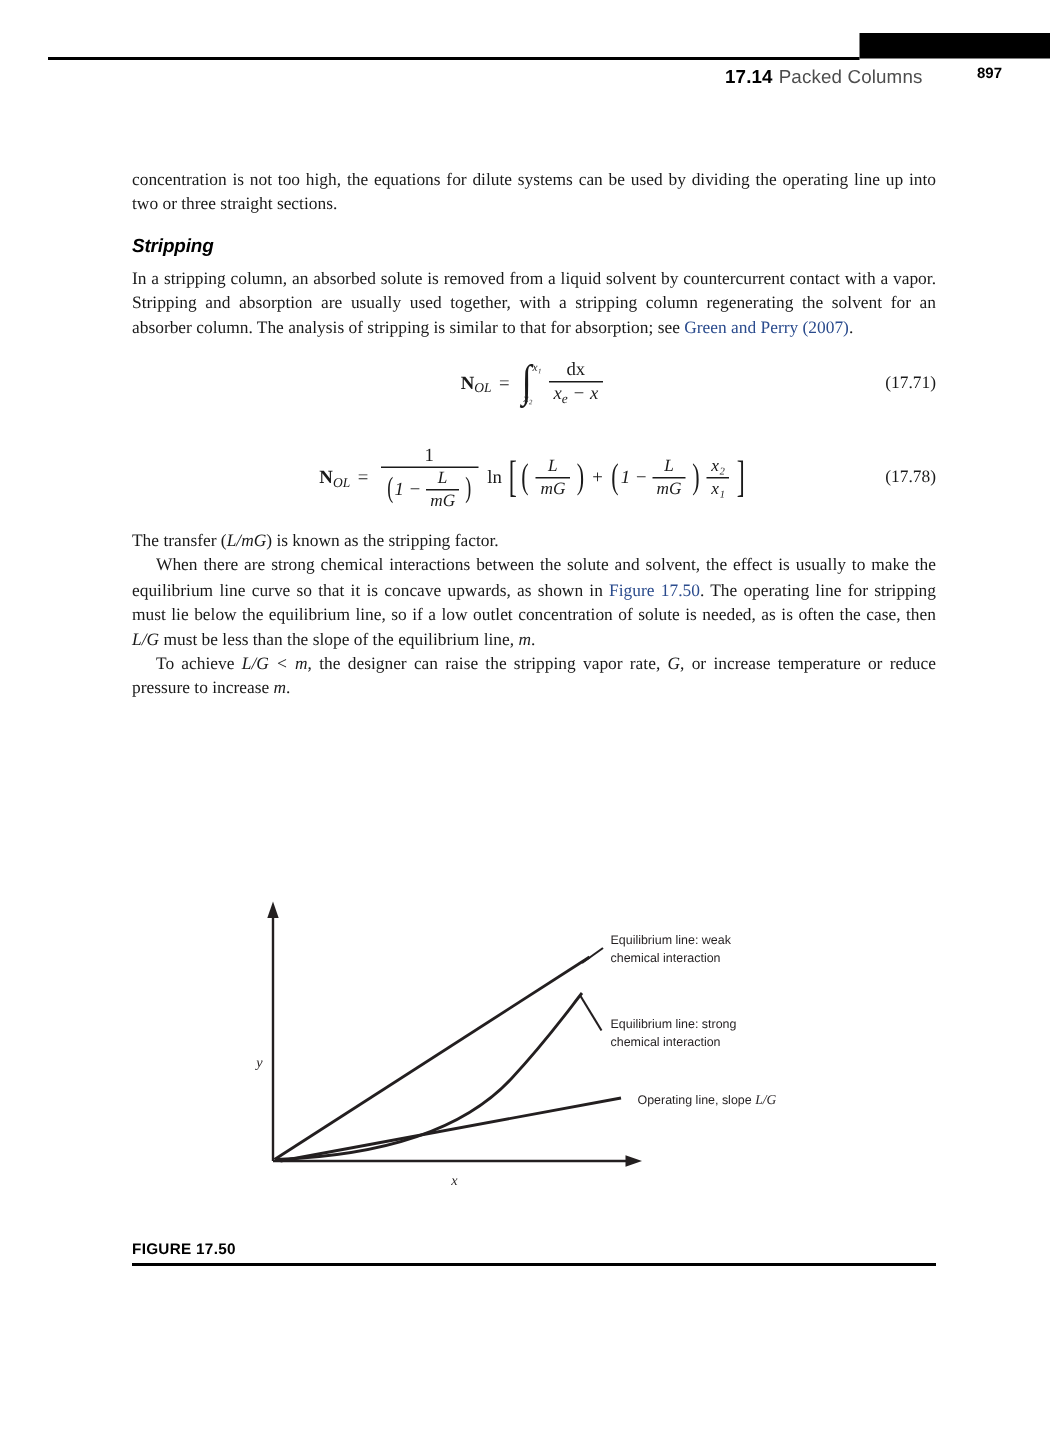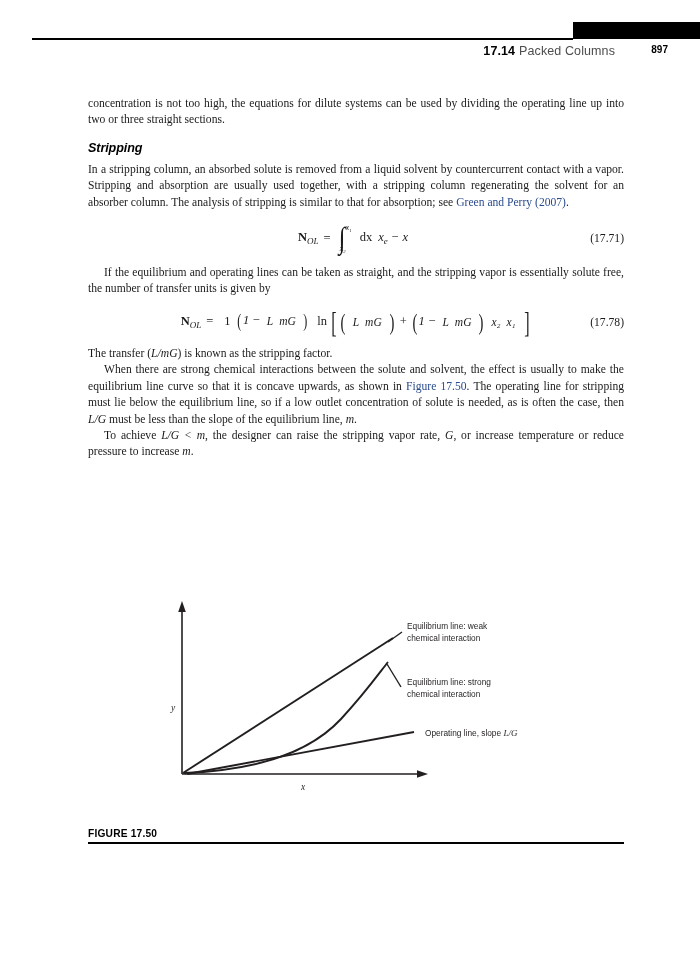--- a/index.html
+++ b/index.html
@@ -64,21 +64,21 @@
     font-family: "Liberation Sans", sans-serif;
     font-size: 10px;
     font-weight: bold;
     color: #000;
   }
 
   
   .col {
     position: absolute;
     left: 88px;
-    top: 96px;
+    top: 112px;
     width: 536px;
   }
   p.body {
     margin: 0 0 0 0;
     font-size: 11.6px;
     line-height: 16.4px;
     text-align: justify;
     text-justify: inter-word;
     hyphens: manual;
   }
@@ -156,21 +156,21 @@
     font-size: 7.6px;
     font-style: italic;
     margin-left: -1px;
   }
   .int-lims .hi { margin-bottom: 1px; margin-left: 1px; }
   .int-lims .lo { margin-top: 1px; margin-left: -5px; }
 
   
   .frac {
     display: inline-flex;
-    flex-direction: row;
+    flex-direction: column;
     align-items: center;
     vertical-align: middle;
     margin: 0 3px;
   }
   .frac .num,
   .frac .den {
     padding: 0 3px;
     line-height: 1.22;
     white-space: nowrap;
   }
@@ -295,21 +295,20 @@
         <span class="num">dx</span>
         <span class="bar"></span>
         <span class="den"><span class="it">x</span><span class="sub-it">e</span><span class="it"> − x</span></span>
       </span>
     </div>
     <span class="eqnum">(17.71)</span>
   </div>
 
   <div class="gap-md"></div>
 
-  <p class="body indent">If the equilibrium and operating lines can be taken as straight, and the stripping vapor is essentially solute free, the number of transfer units is given by</p>
 
   <div class="gap-md"></div>
 
   <div class="eqrow">
     <div class="eq">
       <span class="nol"><span>N</span><span class="sub-it">OL</span></span>
       <span class="eq-eq">=</span>
 
       <span class="frac">
         <span class="num">1</span>

